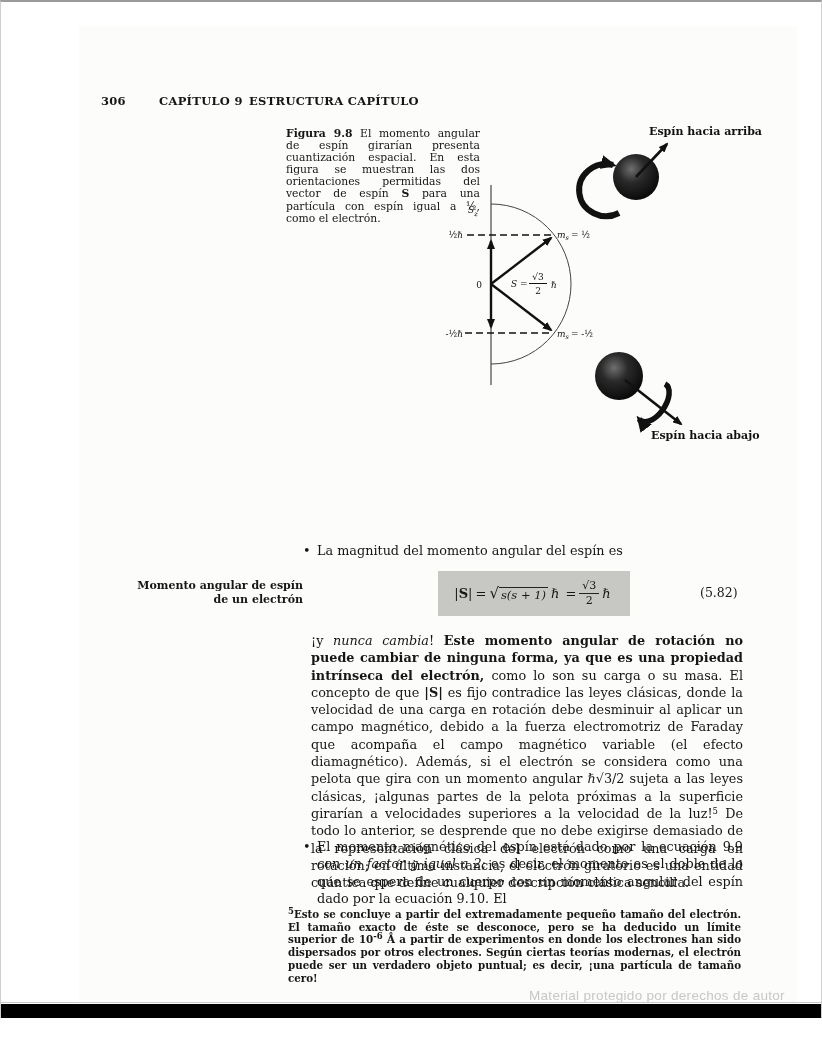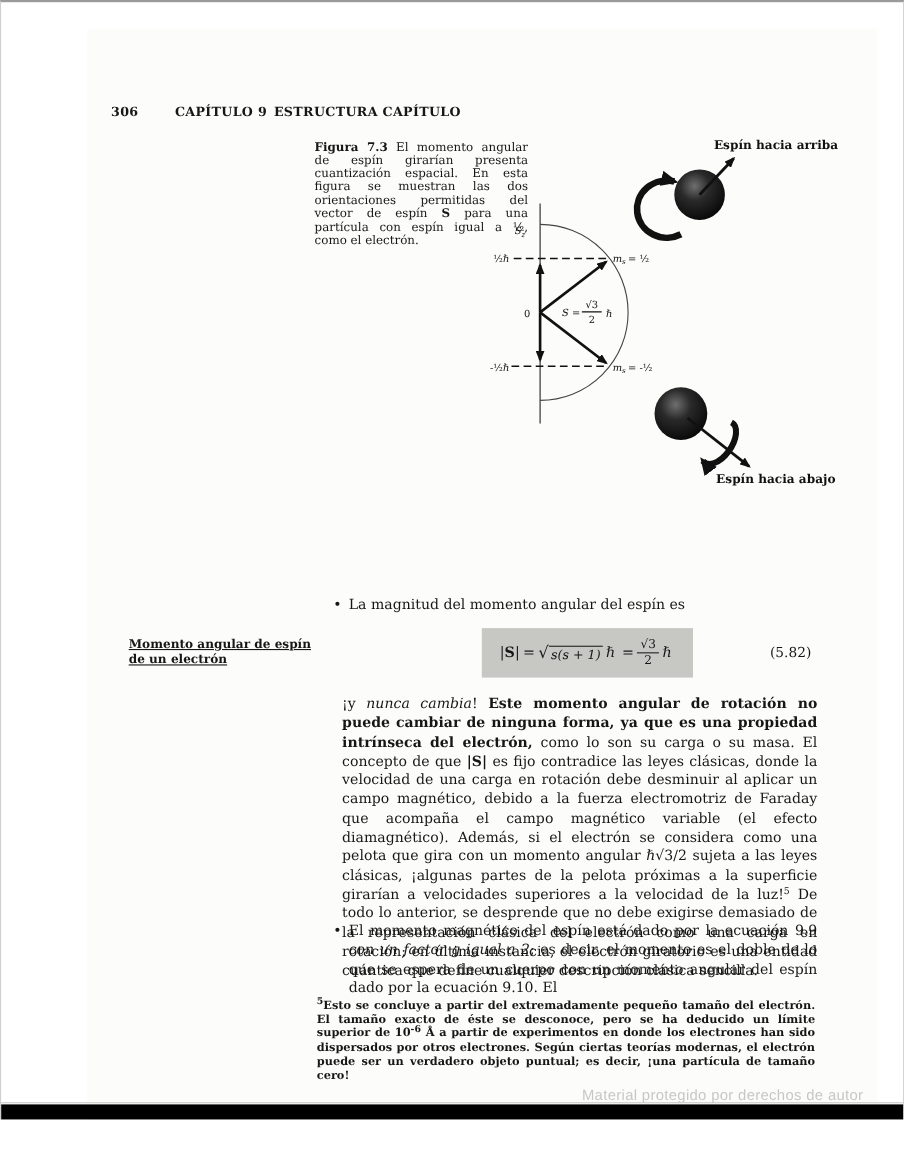--- a/index.html
+++ b/index.html
@@ -25,21 +25,21 @@
 
   .figure-svg{position:absolute;left:440px;top:115px;}
   .dt{font-family:"DejaVu Serif",serif;font-size:9px;fill:#111;}
 
   .bullet-row{position:absolute;font-size:12.8px;line-height:17.3px;}
   .bullet-mark{position:absolute;left:-14px;top:0;}
   #bullet1{left:316px;top:540px;width:428px;}
   #bullet2{left:316px;top:836px;width:426px;text-align:justify;}
 
   .margin-label{position:absolute;left:116px;top:577px;width:186px;font-weight:bold;
-    font-size:11px;line-height:13.5px;text-align:left;text-decoration:underline;}
+    font-size:11px;line-height:13.5px;text-align:right;}
 
   .eq-box{position:absolute;left:437px;top:569px;width:192px;height:45px;background:#c7c7c3;
     display:flex;align-items:center;justify-content:center;font-size:13px;}
   .eq-box .sp{margin:0 3px;}
   .eq-number{position:absolute;left:699px;top:583px;font-size:12.5px;}
   .frac{display:inline-flex;flex-direction:column;align-items:center;vertical-align:-6px;
     font-size:11px;line-height:1.05;}
   .frac .num{padding:0 3px 1px;border-bottom:1px solid #222;}
   .frac .den{padding-top:1px;}
   .radical{display:inline-flex;align-items:flex-start;}
@@ -61,21 +61,21 @@
 <body>
 
 <div class="canvas">
   <div class="inner-page"></div>
 
   <span class="hdr" id="hdr-num">306</span>
   <span class="hdr" id="hdr-ch">CAPÍTULO 9</span>
   <span class="hdr" id="hdr-title">ESTRUCTURA CAPÍTULO</span>
 
   <div class="fig-caption">
-    <span class="cap-label">Figura 7.3</span><span> El momento angular de espín girarían presenta cuantización espacial. En esta figura se muestran las dos orientaciones permitidas del vector de espín </span><span class="b">S</span><span> para una partícula con espín igual a ½, como el electrón.</span>
+    <span class="cap-label">Figura 9.8</span><span> El momento angular de espín girarían presenta cuantización espacial. En esta figura se muestran las dos orientaciones permitidas del vector de espín </span><span class="b">S</span><span> para una partícula con espín igual a ½, como el electrón.</span>
   </div>
 
   <svg class="figure-svg" width="355" height="345" viewBox="0 0 355 345">
     <defs>
       <marker id="mv" markerUnits="userSpaceOnUse" markerWidth="10" markerHeight="8" refX="8" refY="4" orient="auto">
         <polygon points="0,0 10,4 0,8" fill="#111"></polygon>
       </marker>
       <marker id="mr" markerUnits="userSpaceOnUse" markerWidth="16" markerHeight="14" refX="12" refY="7" orient="auto">
         <polygon points="0,0 16,7 0,14" fill="#111"></polygon>
       </marker>

